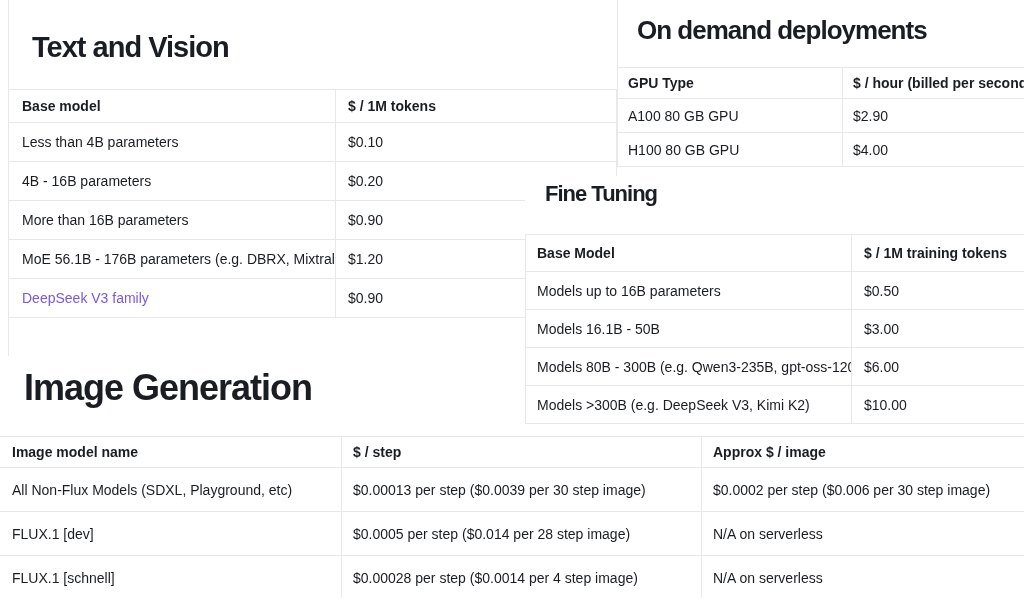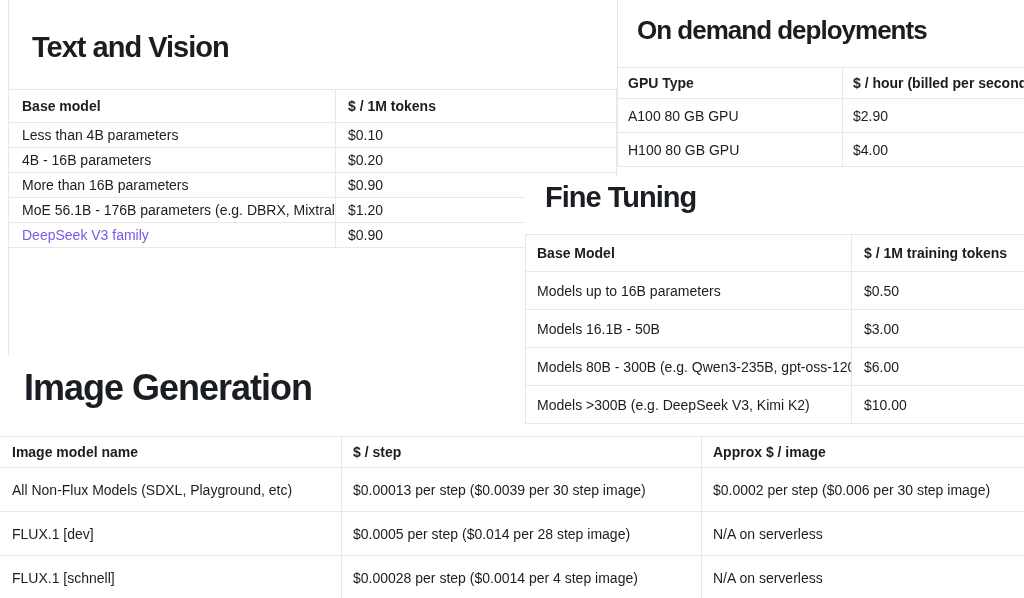--- a/index.html
+++ b/index.html
@@ -24,34 +24,34 @@
     font-size:14px; font-weight:400; text-align:left; vertical-align:middle;
     border:1px solid var(--border-color,#e8e8ea);
     white-space:nowrap; overflow:hidden; color:var(--text-color,#1a1d21);
   }
   th { font-weight:600; }
   
   .tv-card { position:absolute; left:8px; top:0; width:609px; height:356px;
              border-left:1px solid var(--border-color,#e8e8ea); }
   .tv-table { left:8px; top:89px; width:609px; }
   .tv-table tr.head { height:33px; }
-  .tv-table tr.row  { height:25px; }
+  .tv-table tr.row  { height:39px; }
   .tv-table th:first-child, .tv-table td:first-child { padding-left:13px; }
   .tv-table th:last-child,  .tv-table td:last-child  { padding-left:12px; }
   
   .edge-seg { position:absolute; left:617px; top:0; width:1px; height:68px;
               background:var(--border-color,#e8e8ea); }
   .od-table { left:617px; top:67px; width:417px; }
   .od-table tr.head { height:31px; }
   .od-table tr.row  { height:34px; }
   .od-table th, .od-table td { padding-left:10px; }
   
   .ft-card { position:absolute; left:525px; top:176px; width:509px; height:247px;
              background:#fff; }
-  .ft-title { position:absolute; left:20px; top:5px; font-size:29px; font-weight:700;
+  .ft-title { position:absolute; left:20px; top:5px; font-size:22px; font-weight:700;
               letter-spacing:-1px; white-space:nowrap; }
   .ft-table { left:0; top:58px; width:509px; }
   .ft-table tr.head { height:37px; }
   .ft-table tr.row  { height:38px; }
   .ft-table th:first-child, .ft-table td:first-child { padding-left:11px; }
   .ft-table th:last-child,  .ft-table td:last-child  { padding-left:12px; }
   
   .ig-table { left:-8px; top:436px; width:1048px; }
   .ig-table tr.head { height:31px; }
   .ig-table tr.row  { height:44px; }

